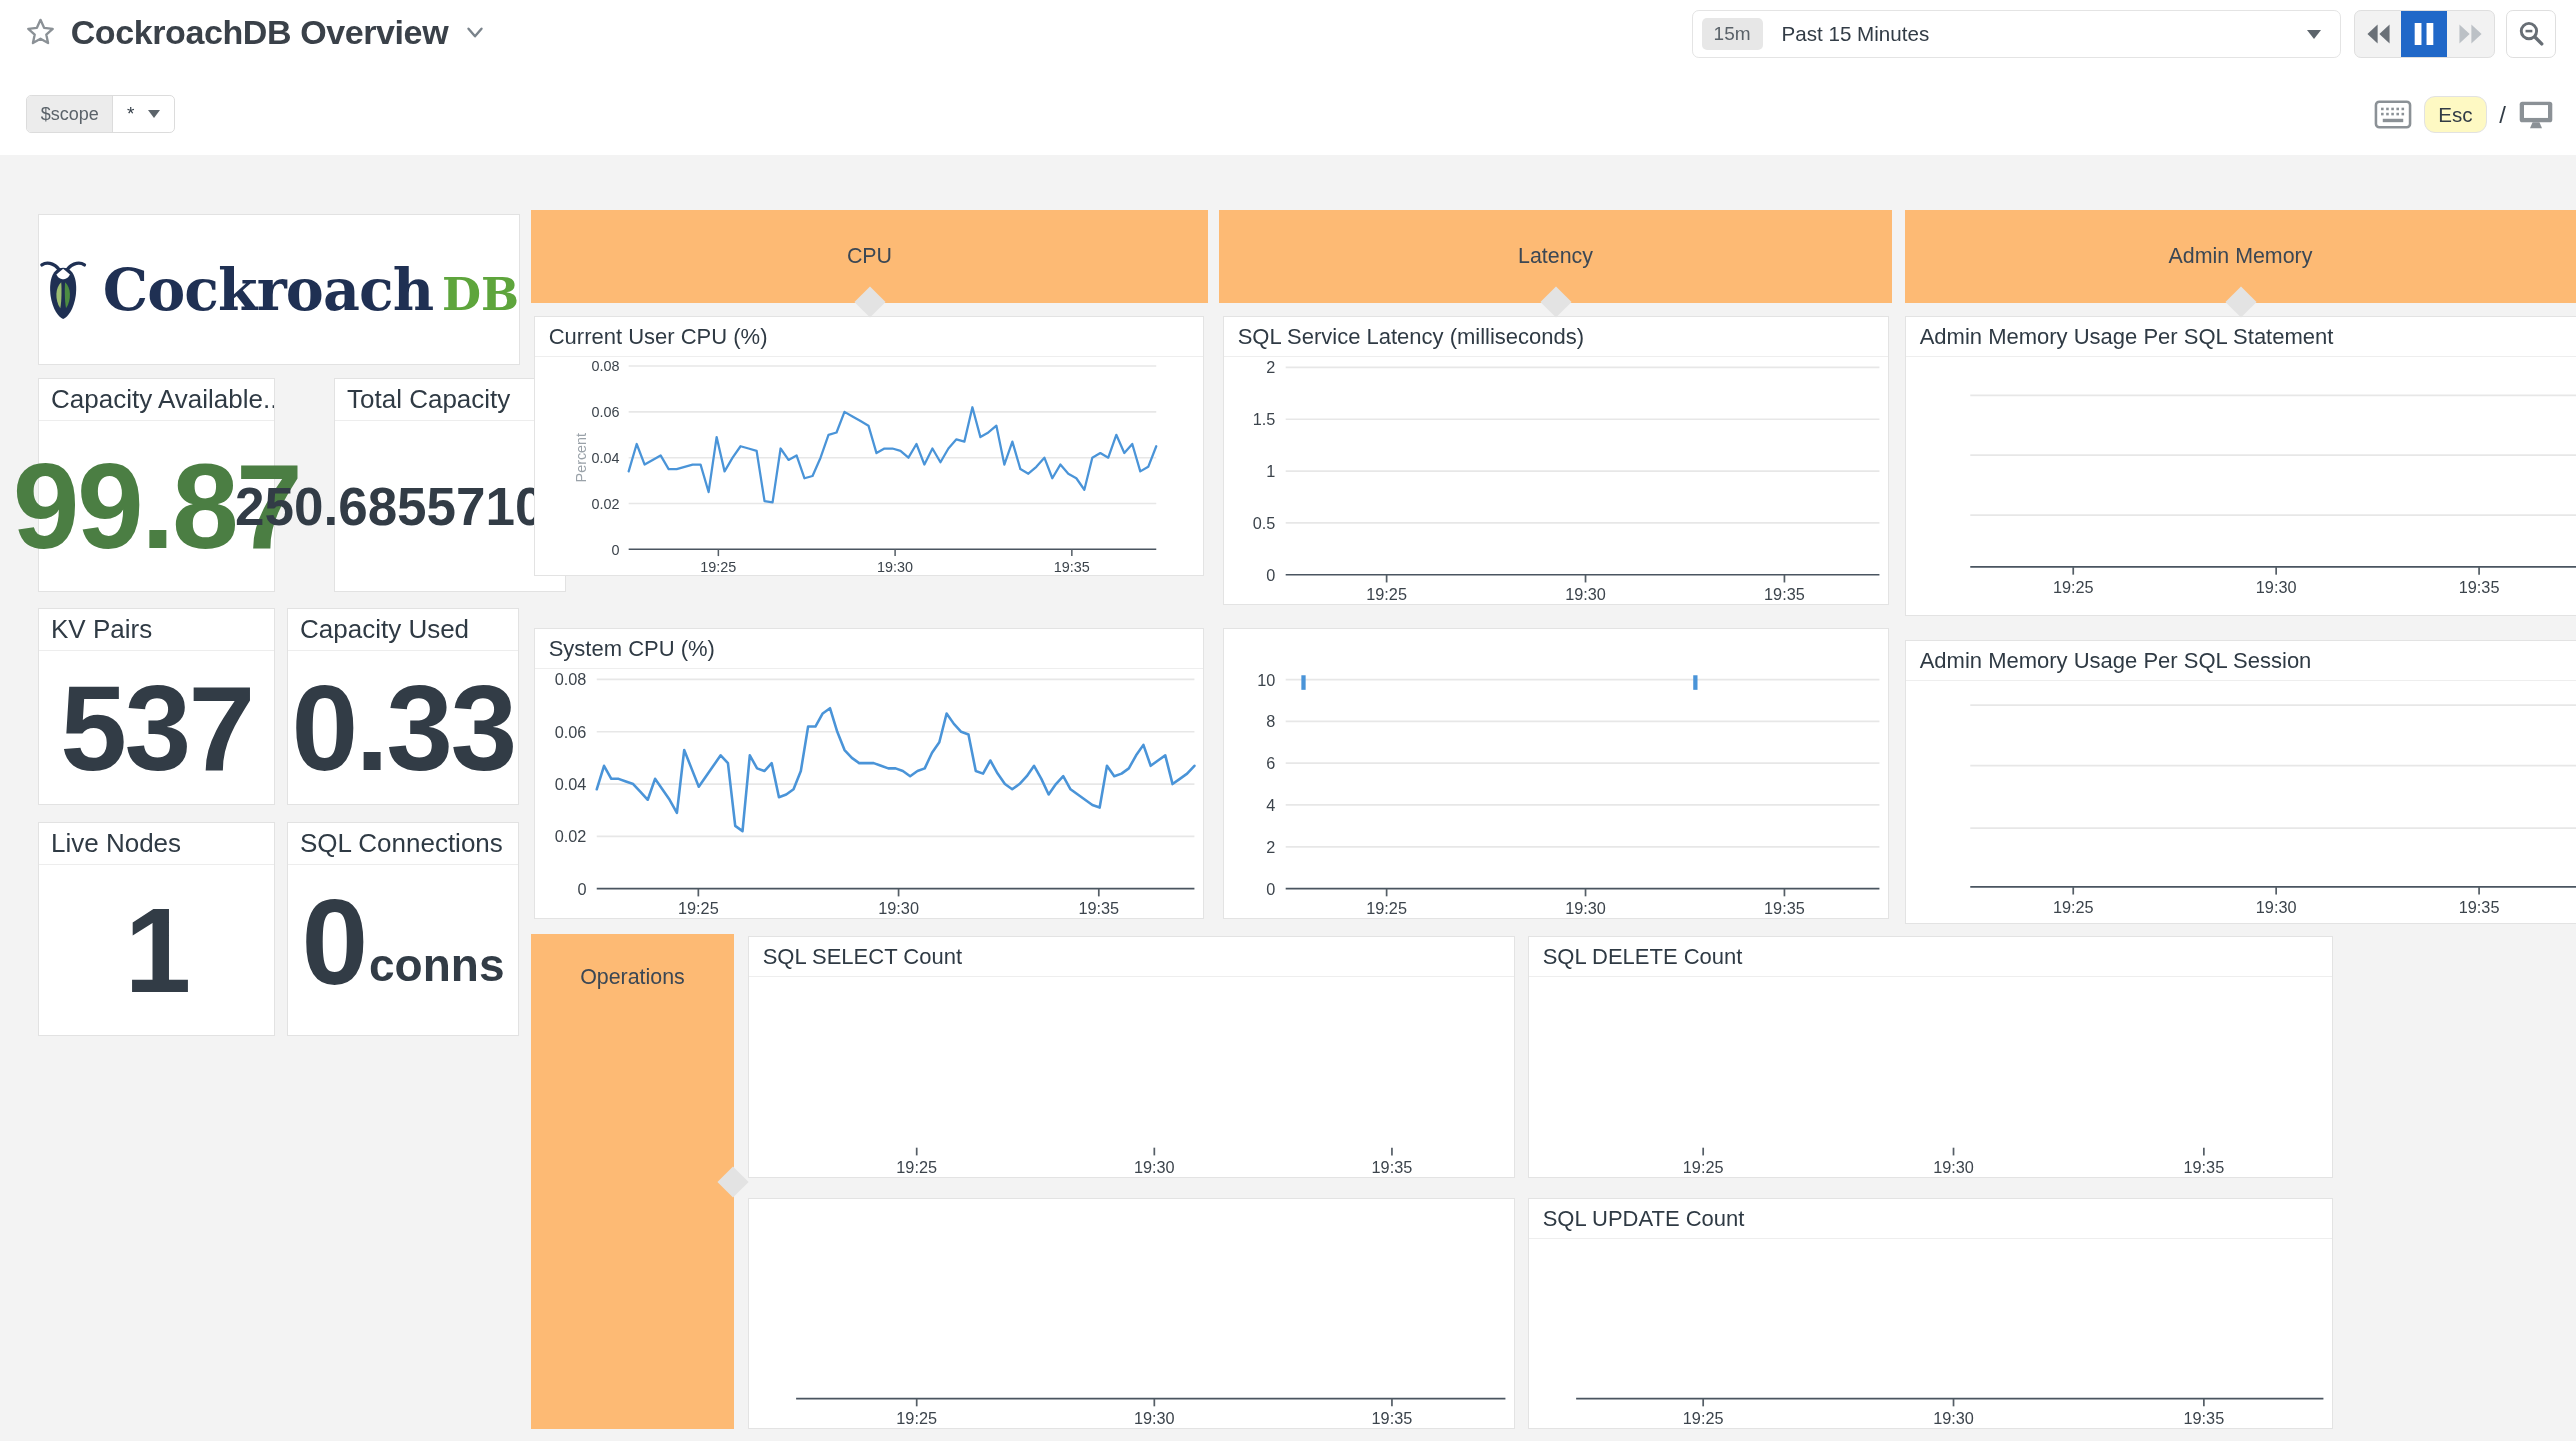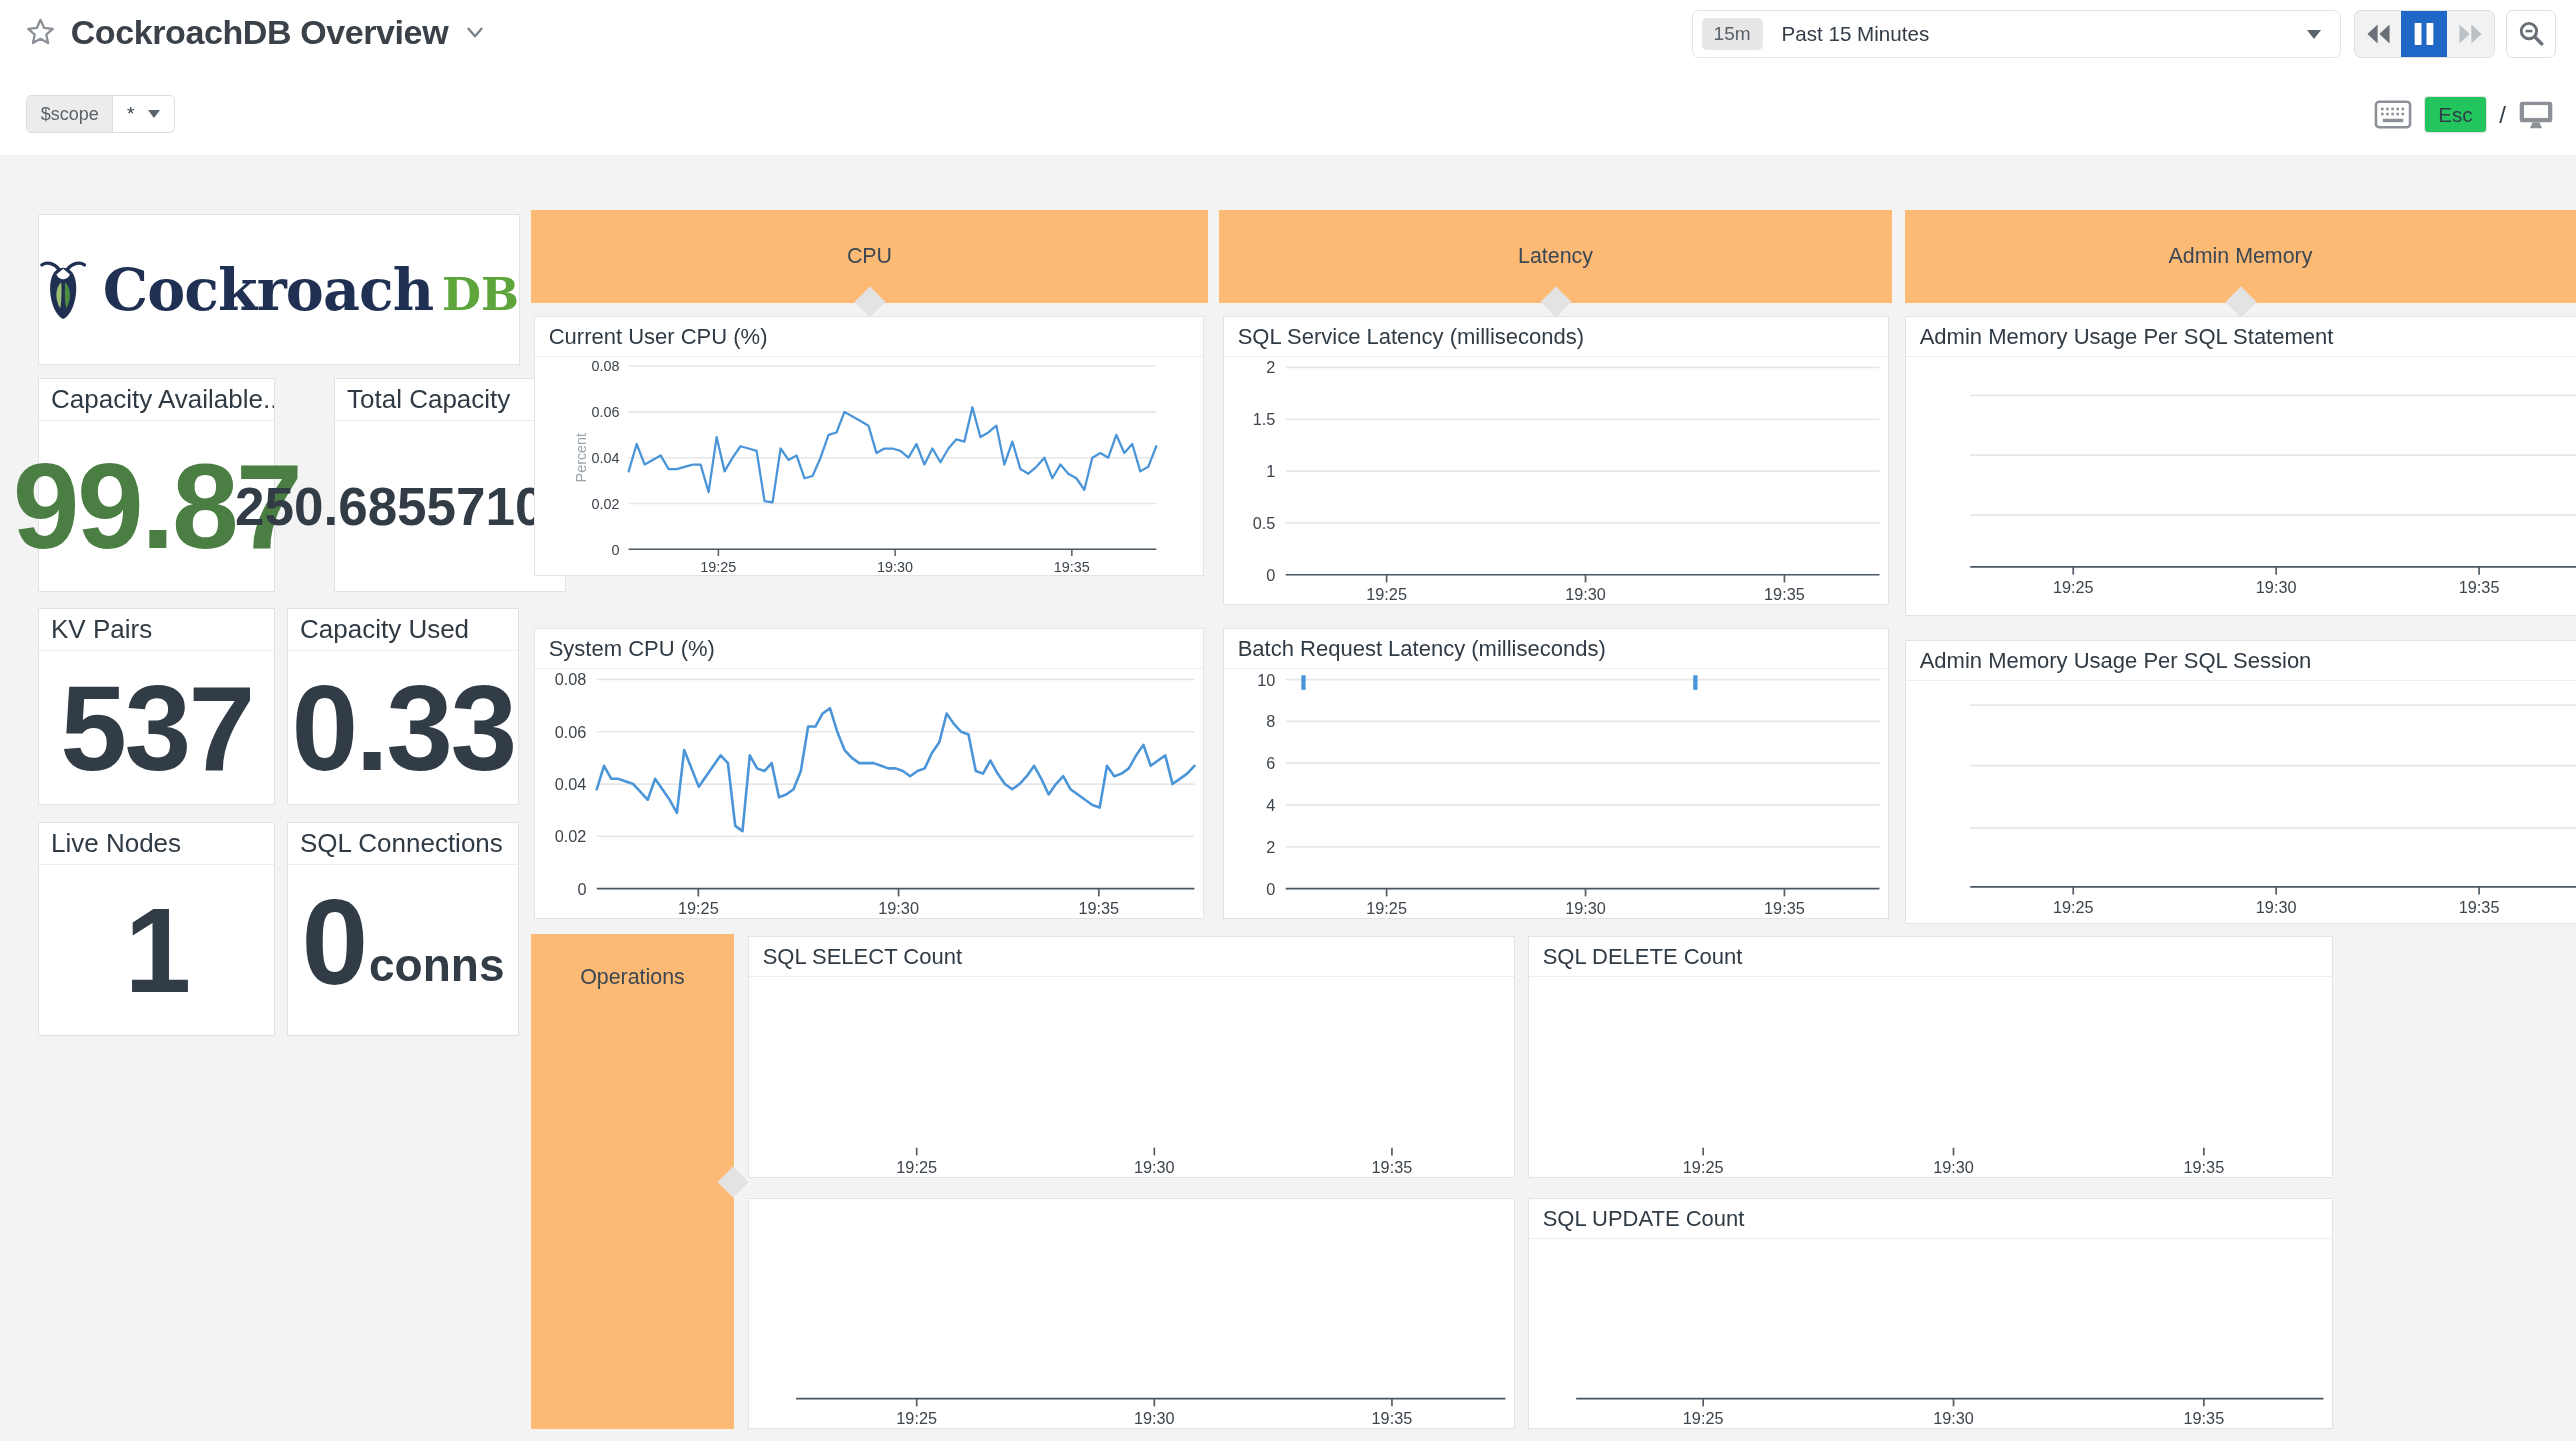--- a/index.html
+++ b/index.html
@@ -18,21 +18,21 @@
   .ctrl-seg { width:46px; height:100%; display:flex; align-items:center; justify-content:center; cursor:pointer; }
   .ctrl-pause { background:#2068c8; }
   .zoomout-btn { position:absolute; left:2506px; top:10.3px; width:50px; height:48px; border:1.7px solid #dfdfdf; border-radius:6.9px; background:#fff; display:flex; align-items:center; justify-content:center; cursor:pointer; }
 
   .scope-row { position:absolute; left:26px; top:95px; height:38px; display:flex; border:0.9px solid #dcdcdc; border-radius:5.1px; overflow:hidden; background:#fff; cursor:pointer; }
   .scope-name { background:#ececec; padding:0 13.7px; display:flex; align-items:center; font-size:18px; color:#5a6269; border-right:0.9px solid #dcdcdc; }
   .scope-val { padding:0 13.7px; display:flex; align-items:center; gap:13.7px; font-size:19px; color:#323c46; }
   .scope-caret { width:0; height:0; border-left:6.9px solid transparent; border-right:6.9px solid transparent; border-top:8.6px solid #5c646b; }
 
   .kbd-row { position:absolute; right:22px; top:93px; height:43px; display:flex; align-items:center; gap:12px; }
-  .esc-btn { border:1.7px solid #e2e2e2; border-radius:4px; background:#22c55e; padding:5.1px 13.7px; font-size:20.6px; color:#323c46; cursor:pointer; }
+  .esc-btn { border:1.7px solid #e2e2e2; border-radius:11px; background:#fef9c3; padding:5.1px 13.7px; font-size:20.6px; color:#323c46; cursor:pointer; }
   .slash-char { font-size:24px; color:#323c46; }
 
   
   .card { position:absolute; background:#fff; border:0.9px solid #e2e2e2; }
   .card-label { height:42px; line-height:41px; padding-left:12px; font-size:26px; color:#2f3a44; border-bottom:0.9px solid #ededed; white-space:nowrap; overflow:hidden; }
   .card-body { position:absolute; left:0; right:0; top:42px; bottom:0; display:flex; align-items:center; justify-content:center; }
   .big-num { font-weight:700; font-size:120px; color:#323c46; letter-spacing:-2.6px; }
   .green { color:#4b7e43; }
   .mid-num { font-weight:700; font-size:53px; color:#323c46; }
   .unit-tiny { font-weight:700; font-size:18px; margin-left:5.1px; align-self:flex-end; padding-bottom:12px; }
@@ -265,21 +265,20 @@
       <line x1="72" y1="254" x2="765" y2="254" stroke="#4a5560" stroke-width="2"></line>
       <line x1="189.81" y1="254" x2="189.81" y2="263" stroke="#555e66" stroke-width="2"></line>
       <text x="189.81" y="284" text-anchor="middle" fill="#3c444c" font-size="19" font-family="&quot;Liberation Sans&quot;,&quot;DejaVu Sans&quot;,sans-serif">19:25</text>
       <line x1="421.965" y1="254" x2="421.965" y2="263" stroke="#555e66" stroke-width="2"></line>
       <text x="421.965" y="284" text-anchor="middle" fill="#3c444c" font-size="19" font-family="&quot;Liberation Sans&quot;,&quot;DejaVu Sans&quot;,sans-serif">19:30</text>
       <line x1="654.12" y1="254" x2="654.12" y2="263" stroke="#555e66" stroke-width="2"></line>
       <text x="654.12" y="284" text-anchor="middle" fill="#3c444c" font-size="19" font-family="&quot;Liberation Sans&quot;,&quot;DejaVu Sans&quot;,sans-serif">19:35</text>
     </svg>
 </div>
 <div class="panel" style="left:1223px; top:628px; width:666px; height:291px;">
-  <div class="panel-title">Batch Request Latency (milliseconds)</div>
   <svg class="chart-svg" viewBox="0 0 775 290">
       <text x="60" y="263" text-anchor="end" fill="#3c444c" font-size="19" font-family="&quot;Liberation Sans&quot;,&quot;DejaVu Sans&quot;,sans-serif">0</text>
       <line x1="72" y1="207.2" x2="765" y2="207.2" stroke="#e7e7e7" stroke-width="2"></line>
       <text x="60" y="214.2" text-anchor="end" fill="#3c444c" font-size="19" font-family="&quot;Liberation Sans&quot;,&quot;DejaVu Sans&quot;,sans-serif">2</text>
       <line x1="72" y1="158.39999999999998" x2="765" y2="158.39999999999998" stroke="#e7e7e7" stroke-width="2"></line>
       <text x="60" y="165.39999999999998" text-anchor="end" fill="#3c444c" font-size="19" font-family="&quot;Liberation Sans&quot;,&quot;DejaVu Sans&quot;,sans-serif">4</text>
       <line x1="72" y1="109.6" x2="765" y2="109.6" stroke="#e7e7e7" stroke-width="2"></line>
       <text x="60" y="116.6" text-anchor="end" fill="#3c444c" font-size="19" font-family="&quot;Liberation Sans&quot;,&quot;DejaVu Sans&quot;,sans-serif">6</text>
       <line x1="72" y1="60.79999999999998" x2="765" y2="60.79999999999998" stroke="#e7e7e7" stroke-width="2"></line>
       <text x="60" y="67.79999999999998" text-anchor="end" fill="#3c444c" font-size="19" font-family="&quot;Liberation Sans&quot;,&quot;DejaVu Sans&quot;,sans-serif">8</text>

